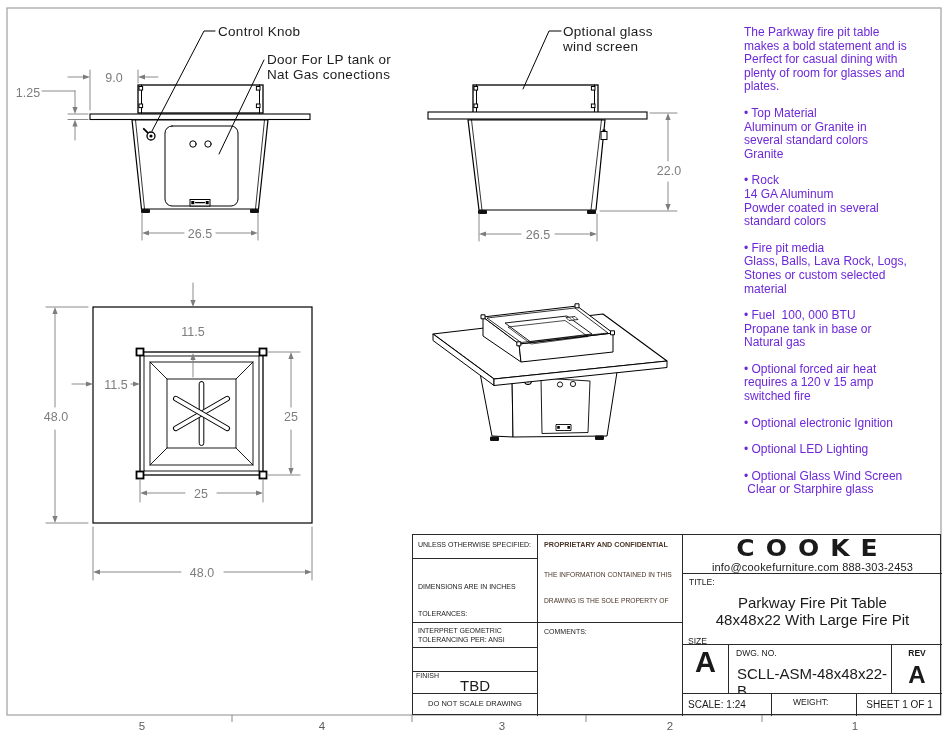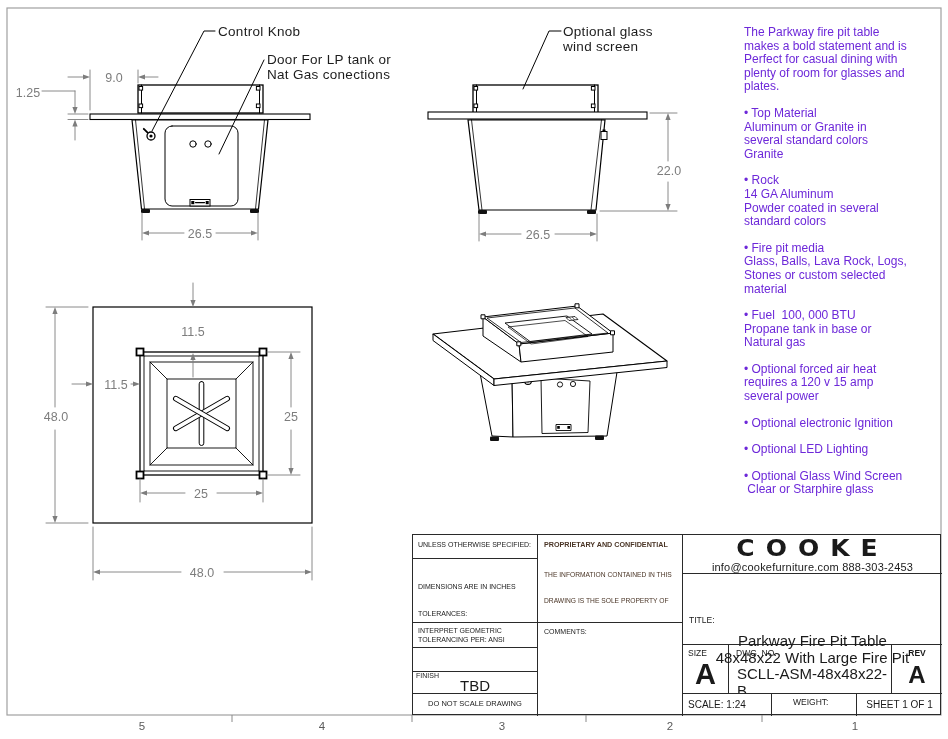--- a/index.html
+++ b/index.html
@@ -285,21 +285,21 @@
           <div class="desc-line">material</div>
         </div>
         <div class="desc-block">
           <div class="desc-line">• Fuel  100, 000 BTU</div>
           <div class="desc-line">Propane tank in base or</div>
           <div class="desc-line">Natural gas</div>
         </div>
         <div class="desc-block">
           <div class="desc-line">• Optional forced air heat</div>
           <div class="desc-line">requires a 120 v 15 amp</div>
-          <div class="desc-line">several power</div>
+          <div class="desc-line">switched fire</div>
         </div>
         <div class="desc-block">
           <div class="desc-line">• Optional electronic Ignition</div>
         </div>
         <div class="desc-block">
           <div class="desc-line">• Optional LED Lighting</div>
         </div>
         <div class="desc-block">
           <div class="desc-line">• Optional Glass Wind Screen</div>
           <div class="desc-line"> Clear or Starphire glass</div>
@@ -353,28 +353,28 @@
       
       
     </div>
   </div>
   <div class="tb-cell tb-small" style="left:125px;top:88px;width:144px;height:93px;padding:4px 0 0 6px;">COMMENTS:</div>
 
   <div class="tb-cell" style="left:270px;top:0;width:259px;height:38px;">
     <div class="brand" style="margin-top:2px;">COOKE</div>
     <div class="contact">info@cookefurniture.com 888-303-2453</div>
   </div>
-  <div class="tb-cell" style="left:270px;top:39px;width:259px;height:70px;margin-top:38px;">
+  <div class="tb-cell" style="left:270px;top:39px;width:259px;height:70px;">
     <div style="position:absolute;left:6px;top:3px;font-size:8.5px;">TITLE:</div>
     <div style="text-align:center;font-size:15px;line-height:17px;margin-top:20px;">
       <div>Parkway Fire Pit Table</div>
       <div>48x48x22 With Large Fire Pit</div>
     </div>
   </div>
-  <div class="tb-cell" style="left:270px;top:110px;width:45px;height:48px;">
+  <div class="tb-cell" style="left:270px;top:98px;width:45px;height:48px;">
     <div style="position:absolute;left:5px;top:3px;font-size:8.5px;">SIZE</div>
     <div style="text-align:center;font-size:29px;font-weight:bold;margin-top:13px;">A</div>
   </div>
   <div class="tb-cell" style="left:316px;top:110px;width:162px;height:48px;">
     <div style="position:absolute;left:7px;top:3px;font-size:8.5px;">DWG.  NO.</div>
     <div style="font-size:15px;margin:20px 0 0 8px;">SCLL-ASM-48x48x22-B</div>
   </div>
   <div class="tb-cell" style="left:479px;top:110px;width:50px;height:48px;font-weight:bold;">
     <div style="text-align:center;font-size:8.5px;margin-top:3px;">REV</div>
     <div style="text-align:center;font-size:24px;margin-top:3px;">A</div>

